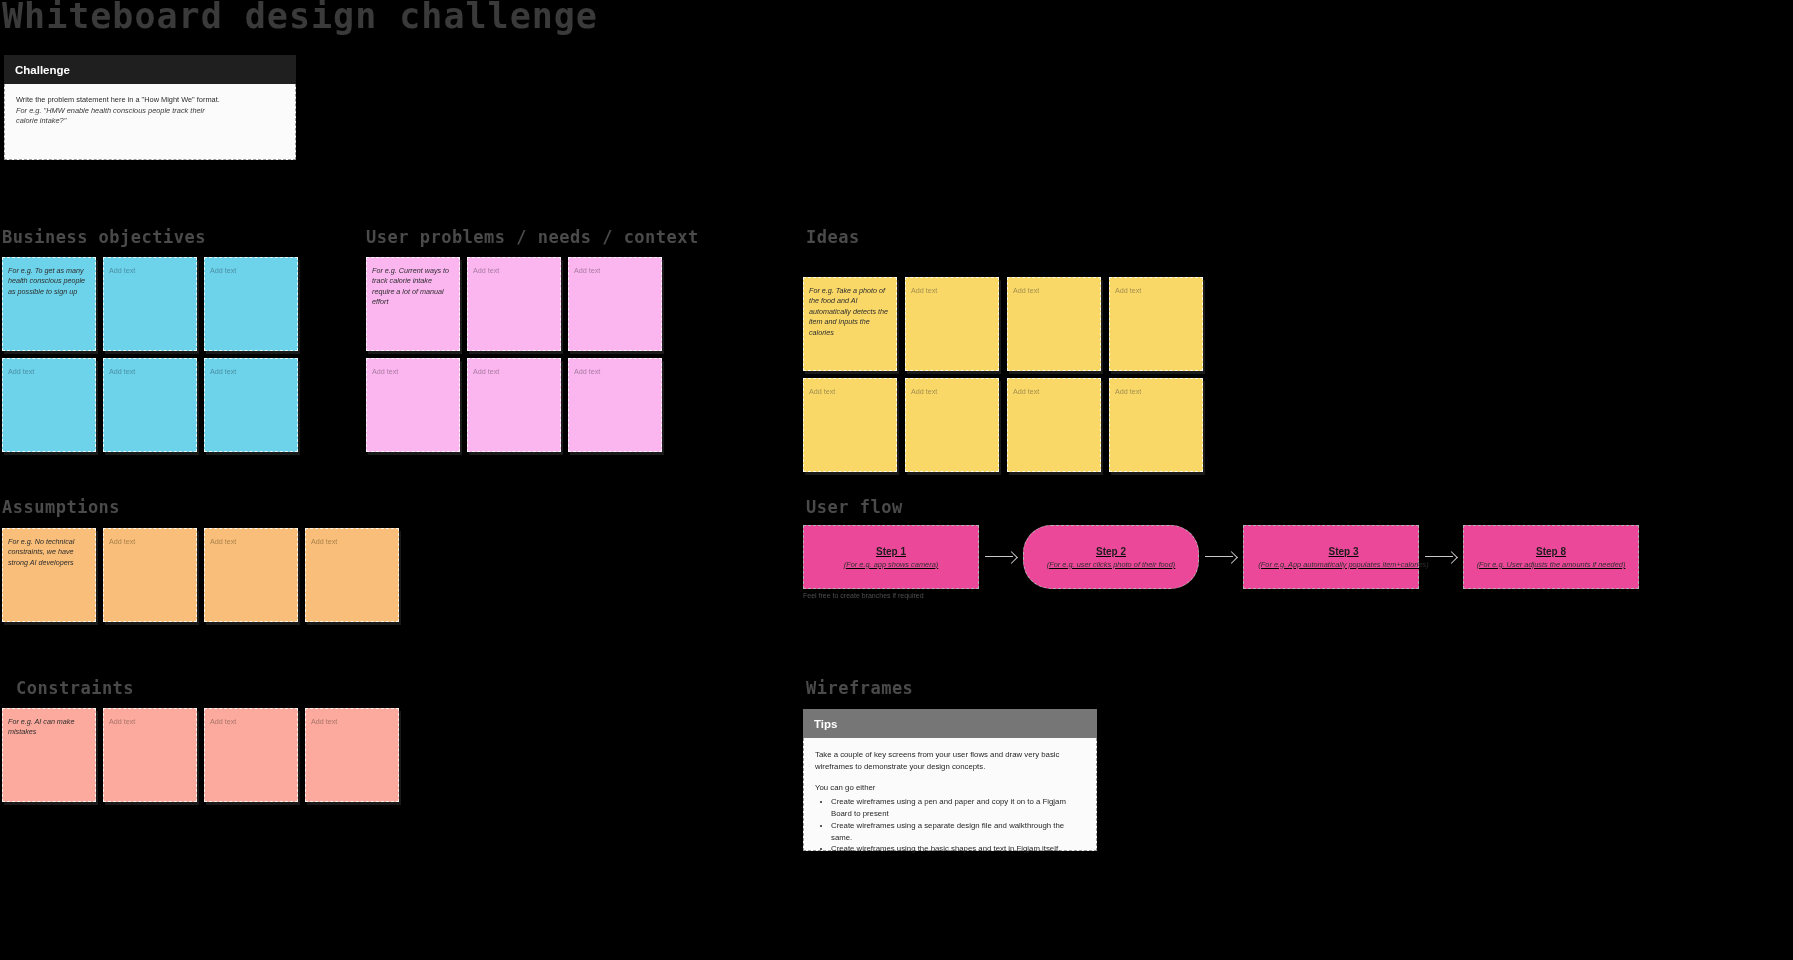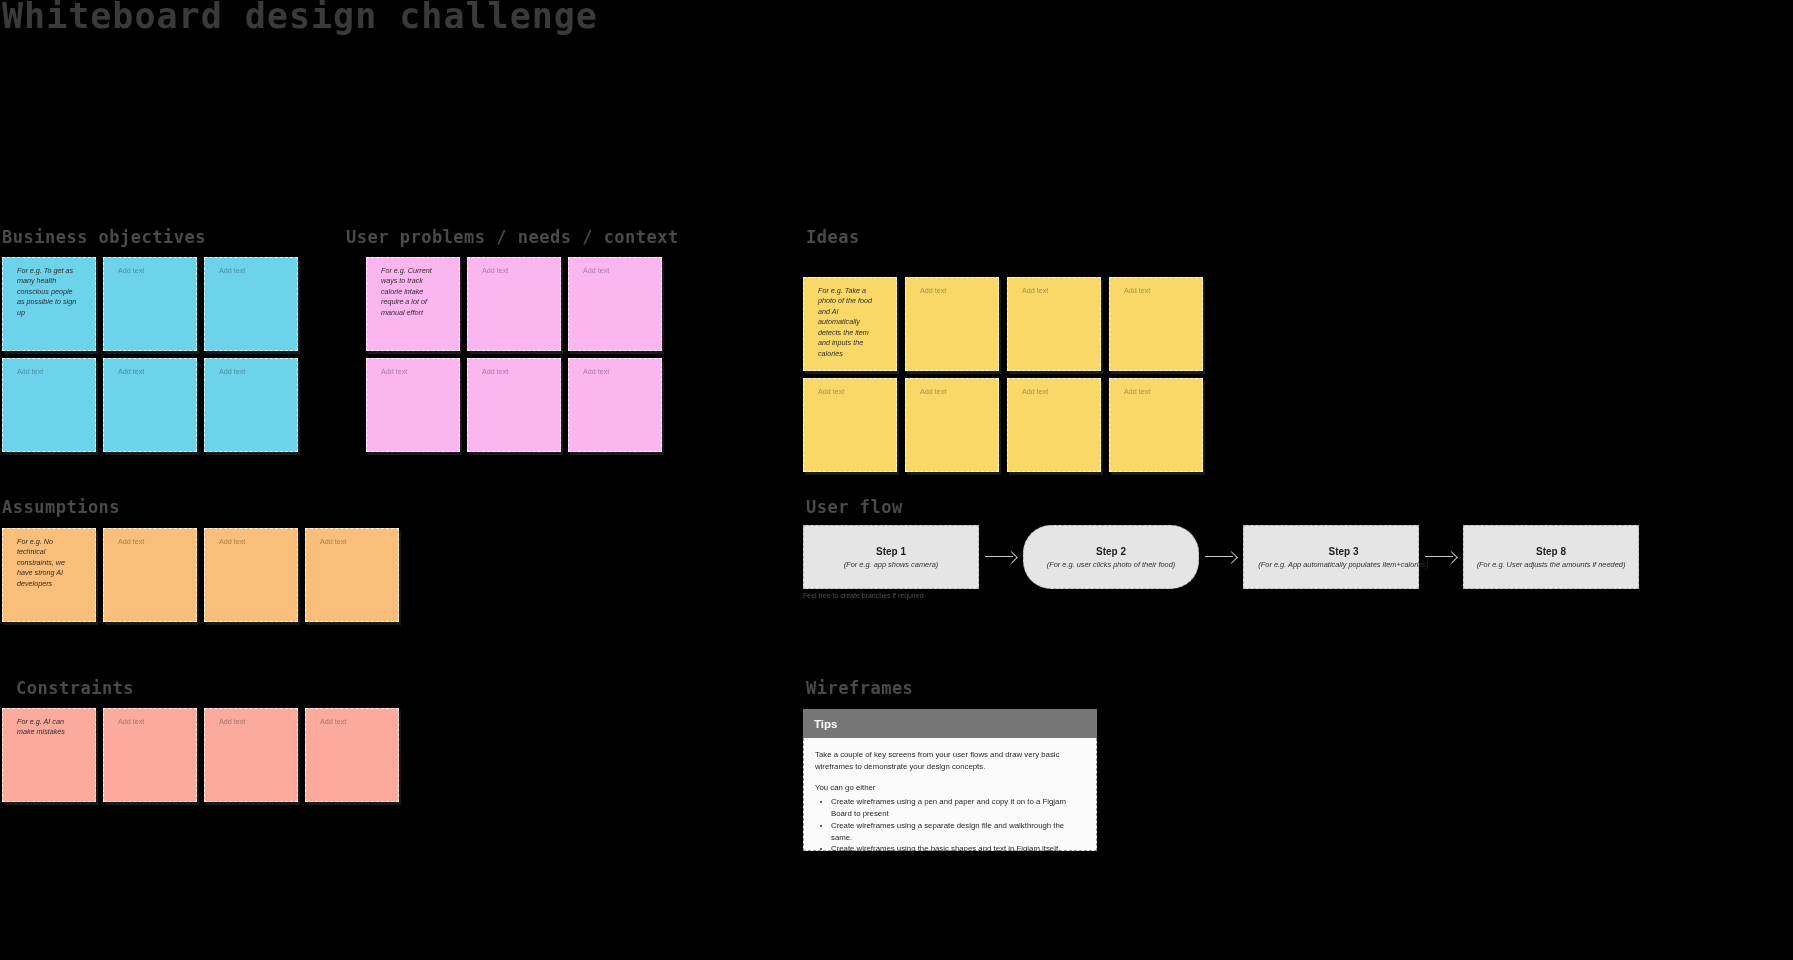--- a/index.html
+++ b/index.html
@@ -46,42 +46,42 @@
   .tips-body ul { margin: 2px 0 0 16px; }
   .tips-body li { font-size: 7.8px; line-height: 1.52; color: #262626; }
   .sp { height: 10px; }
 
   
   .notes { position: absolute; display: grid; }
   .note {
     position: relative;
     border: 1px dashed rgba(255,255,255,.85);
     box-shadow: 2px 3px 0 rgba(255,255,255,.10);
-    padding: 8px 14px;
+    padding: 8px 5px;
     overflow: hidden;
   }
   .note .txt { font-size: 7.2px; line-height: 1.45; font-style: italic; color: #2d2d2d; }
   .note .ph  { font-size: 7.2px; line-height: 1.45; color: #9b8f76; }
   .note.cyan   { background: #6DD3EA; }
   .note.cyan  .ph { color: #4a8fa3; }
   .note.pink   { background: #FBB6F0; }
   .note.pink  .ph { color: #a87ba0; }
   .note.yellow { background: #FAD868; }
   .note.yellow .ph { color: #a18f4f; }
   .note.orange { background: #F9BE79; }
   .note.orange .ph { color: #a8824c; }
   .note.salmon { background: #FCAA9D; }
   .note.salmon .ph { color: #a8736a; }
 
   
   .flow { position: absolute; display: flex; align-items: center; }
   .flow-step {
-    background: #e5e5e5; border: 1px dashed #b4b4b4;
+    background: #ec4899; border: 1px dashed #b4b4b4;
     height: 64px; display: flex; flex-direction: column;
-    align-items: center; justify-content: center; gap: 3px;
+    align-items: center; justify-content: center; gap: 3px; text-decoration: underline;
   }
   .flow-step .st { font-size: 10px; font-weight: 700; color: #1d1d1d; }
   .flow-step .sd { font-size: 7.4px; font-style: italic; color: #2f2f2f; white-space: nowrap; }
   .arrow { width: 44px; height: 12px; position: relative; flex: none; }
   .arrow:before {
     content:""; position:absolute; left:6px; top:5px; width:28px; height:1.3px; background:#c9c9c9;
   }
   .arrow:after {
     content:""; position:absolute; right:7px; top:1.6px;
     width:8px; height:8px; border-top:1.3px solid #c9c9c9; border-right:1.3px solid #c9c9c9;
@@ -91,20 +91,30 @@
     position: absolute; font-size: 7px; color: #4f4f4f;
   }
 </style>
 </head>
 <body>
 
 <div class="canvas">
 
   <div class="board-title">Whiteboard design challenge</div>
 
+  <div class="card" style="left:4px; top:55px; width:292px;">
+    <div class="card-head dark">
+      <span>Challenge</span>
+    </div>
+    <div class="card-body" style="height:76px;">
+      <p>Write the problem statement here in a "How Might We" format.</p>
+      <p class="ital">For e.g. "HMW enable health conscious people track their</p>
+      <p class="ital">calorie intake?"</p>
+    </div>
+  </div>
 
   <div class="section-title" style="left:2px; top:227px;">Business objectives</div>
   <div class="notes" style="left:2px; top:257px; grid-template-columns:repeat(3,94px); grid-template-rows:repeat(2,94px); gap:7px 7px;">
     <div class="note cyan">
         <div class="txt">For e.g. To get as many health conscious people as possible to sign up</div>
       </div>
     <div class="note cyan">
         <div class="ph">Add text</div>
       </div>
     <div class="note cyan">
@@ -114,21 +124,21 @@
         <div class="ph">Add text</div>
       </div>
     <div class="note cyan">
         <div class="ph">Add text</div>
       </div>
     <div class="note cyan">
         <div class="ph">Add text</div>
       </div>
   </div>
 
-  <div class="section-title" style="left:346px; top:227px;">User problems / needs / context</div>
+  <div class="section-title" style="left:366px; top:227px;">User problems / needs / context</div>
   <div class="notes" style="left:366px; top:257px; grid-template-columns:repeat(3,94px); grid-template-rows:repeat(2,94px); gap:7px 7px;">
     <div class="note pink">
         <div class="txt">For e.g. Current ways to track calorie intake require a lot of manual effort</div>
       </div>
     <div class="note pink">
         <div class="ph">Add text</div>
       </div>
     <div class="note pink">
         <div class="ph">Add text</div>
       </div>

